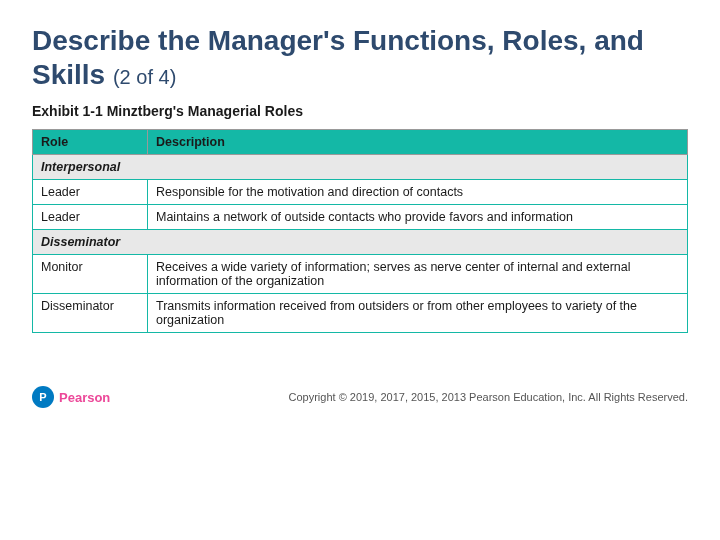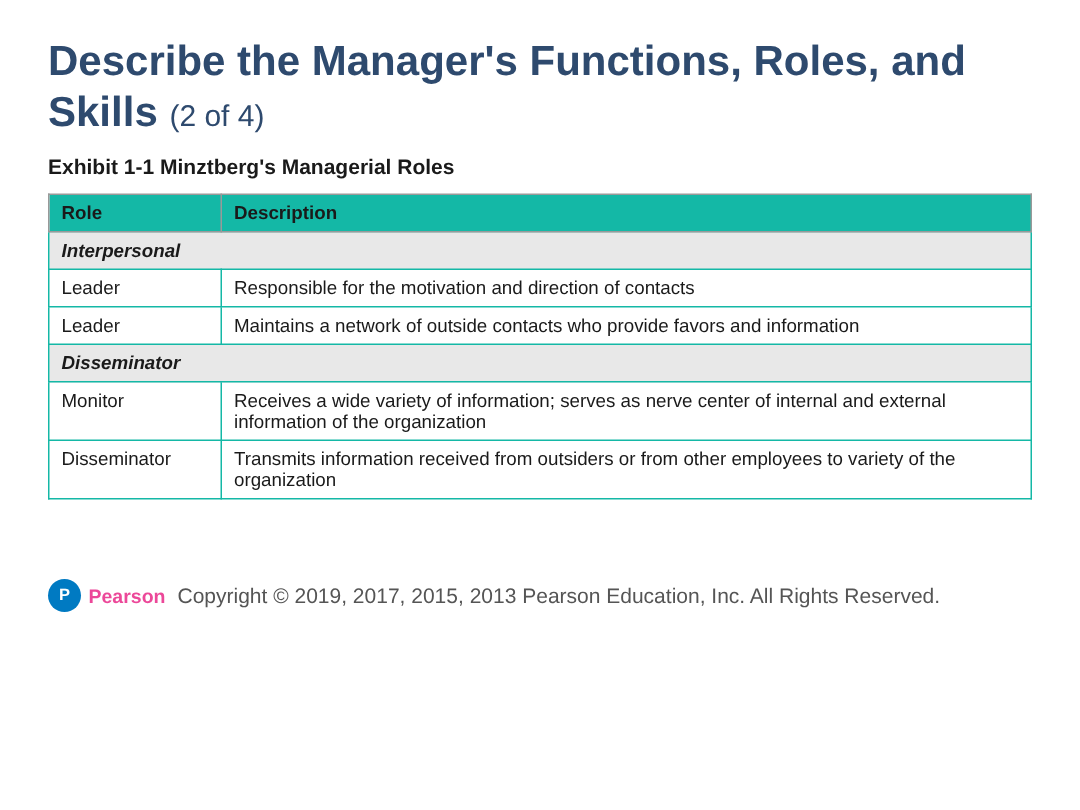--- a/index.html
+++ b/index.html
@@ -88,23 +88,23 @@
       color: white;
       font-size: 11px;
       font-weight: bold;
     }
     .pearson-text {
       font-size: 13px;
       color: #ec4899;
       font-weight: bold;
     }
     .copyright {
-      font-size: 14px;
+      font-size: 11px;
       color: #555;
-      text-align: left;
+      text-align: right;
       flex: 1;
     }
   </style>
 </head>
 <body>
 
 <div class="page">
 
   <div class="title">
     <span>Describe the Manager's Functions, Roles, and Skills</span>

